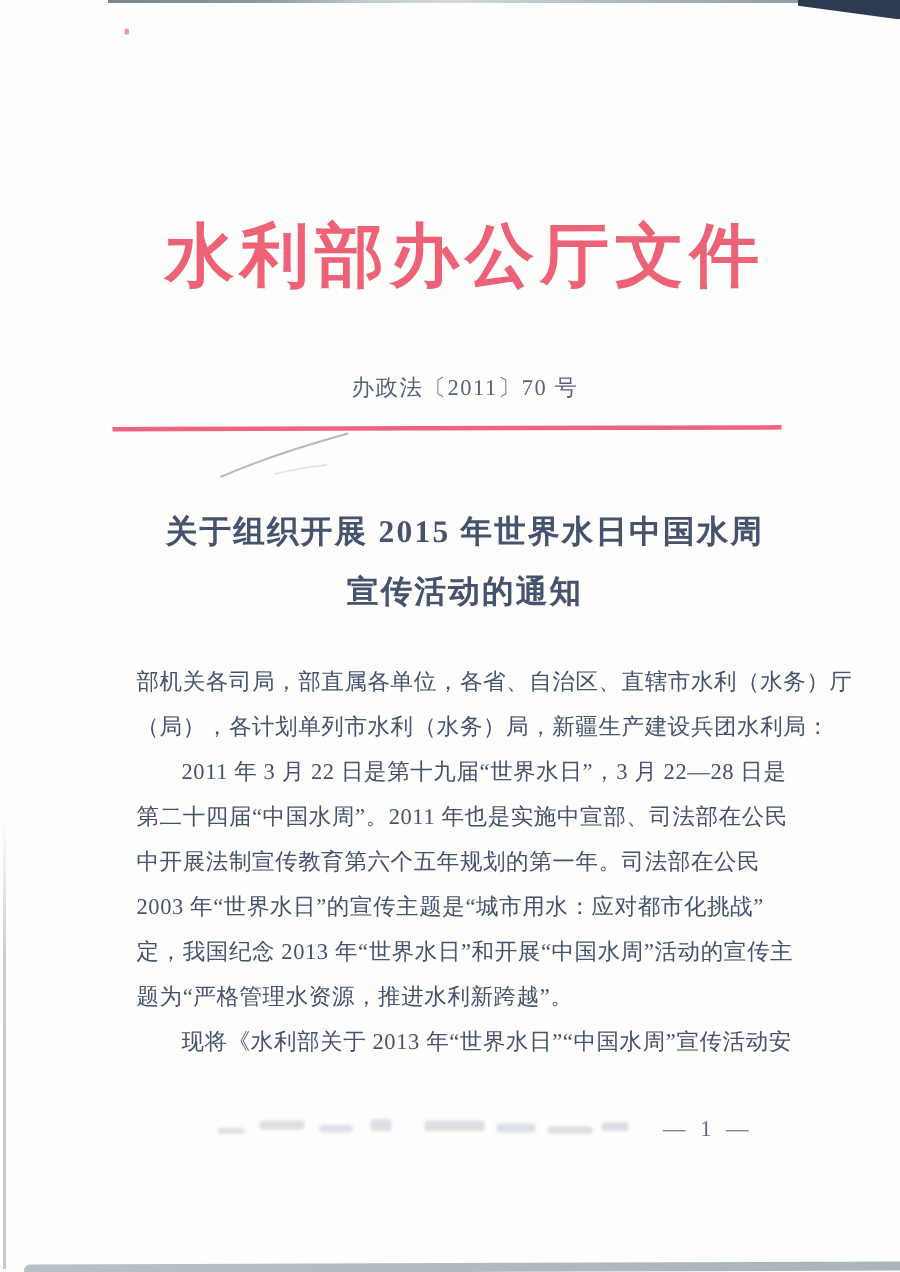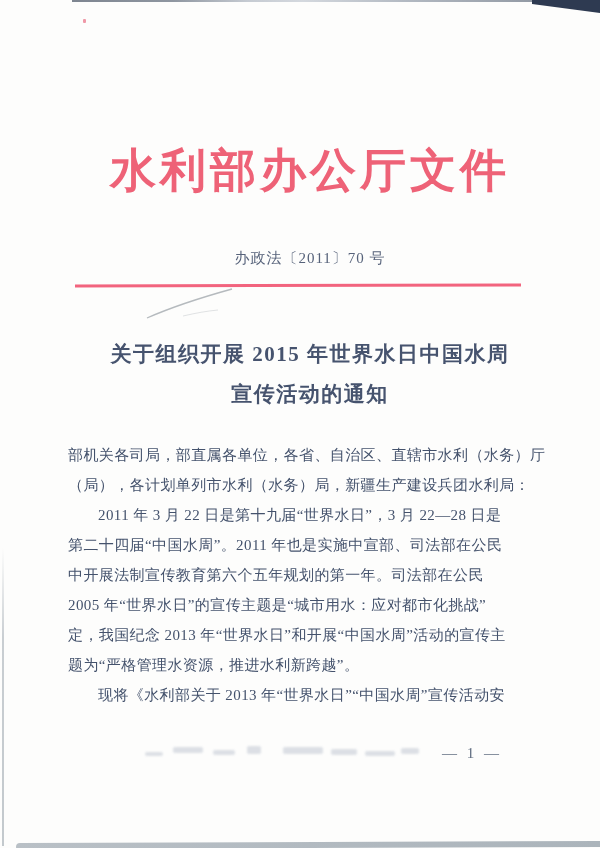--- a/index.html
+++ b/index.html
@@ -35,21 +35,21 @@
     background:#f2647e;transform:rotate(-0.15deg);}
   .pencil{position:absolute;left:0;top:0;pointer-events:none;}
   
   .notice-title{
     position:absolute;top:334px;left:0;width:100%;
     text-align:center;font-size:21px;font-weight:bold;
     letter-spacing:1.5px;line-height:40px;color:#46536e;
   }
   
   .body-text{
-    position:absolute;left:68px;top:440px;width:450px;
+    position:absolute;left:91px;top:440px;width:450px;
     font-size:15px;line-height:30px;color:#44526c;letter-spacing:0.4px;
   }
   .body-text .line{white-space:nowrap;}
   .body-text .indent{text-indent:2em;font-family:Liberation Serif, serif;}
   
   .ghost-row{position:absolute;left:145px;top:744px;width:300px;height:16px;
     filter:blur(1px);opacity:.22;}
   .ghost-row i{position:absolute;background:#6a7a95;display:block;border-radius:2px;}
   .page-number{
     position:absolute;left:442px;top:745px;
@@ -81,21 +81,21 @@
     <div>关于组织开展 2015 年世界水日中国水周</div>
     <div>宣传活动的通知</div>
   </div>
 
   <div class="body-text">
     <div class="line">部机关各司局，部直属各单位，各省、自治区、直辖市水利（水务）厅</div>
     <div class="line">（局），各计划单列市水利（水务）局，新疆生产建设兵团水利局：</div>
     <div class="line indent">2011 年 3 月 22 日是第十九届“世界水日”，3 月 22—28 日是</div>
     <div class="line">第二十四届“中国水周”。2011 年也是实施中宣部、司法部在公民</div>
     <div class="line">中开展法制宣传教育第六个五年规划的第一年。司法部在公民</div>
-    <div class="line">2005 年“世界水日”的宣传主题是“城市用水：应对都市化挑战”</div>
+    <div class="line">2003 年“世界水日”的宣传主题是“城市用水：应对都市化挑战”</div>
     <div class="line">定，我国纪念 2013 年“世界水日”和开展“中国水周”活动的宣传主</div>
     <div class="line">题为“严格管理水资源，推进水利新跨越”。</div>
     <div class="line indent">现将《水利部关于 2013 年“世界水日”“中国水周”宣传活动安</div>
   </div>
 
   <div class="ghost-row">
     <i style="left:0;top:8px;width:18px;height:4px;"></i>
     <i style="left:28px;top:3px;width:30px;height:6px;"></i>
     <i style="left:68px;top:6px;width:22px;height:5px;"></i>
     <i style="left:102px;top:2px;width:14px;height:8px;"></i>

